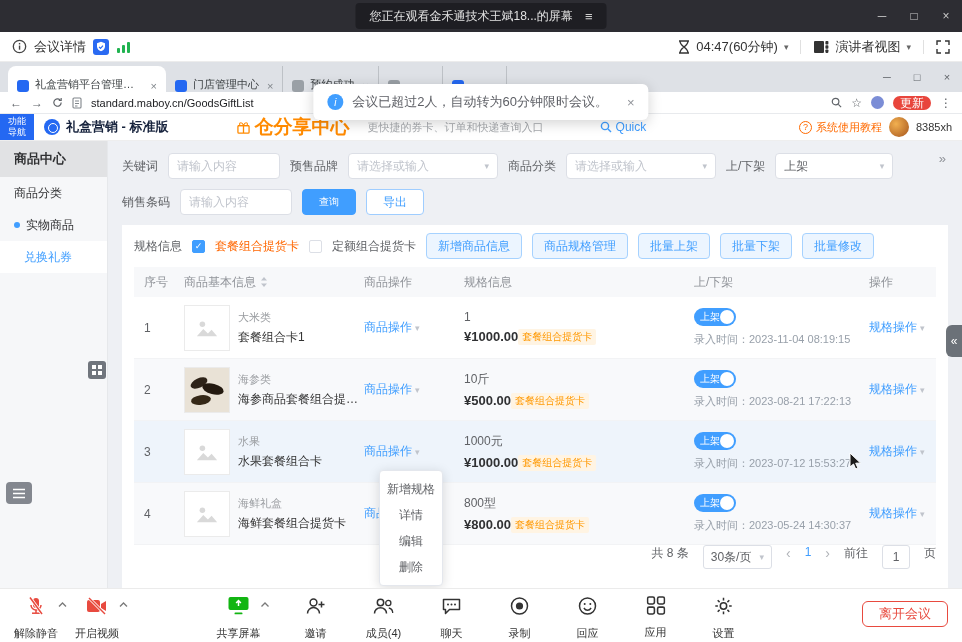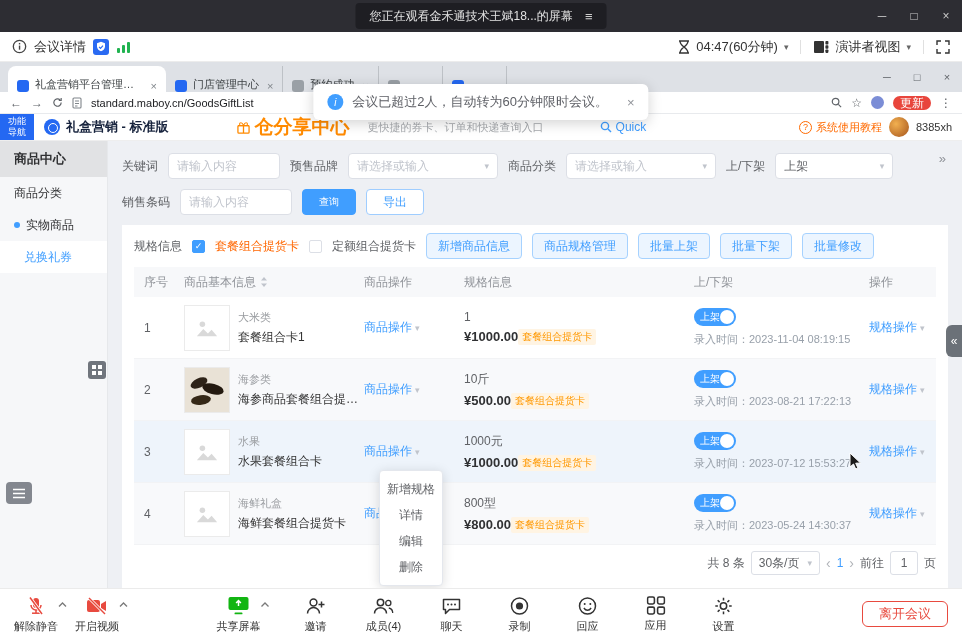--- a/index.html
+++ b/index.html
@@ -103,42 +103,42 @@
 .pname{font-size:12px;color:#333;margin-top:4px;white-space:nowrap;overflow:hidden;text-overflow:ellipsis}
 .link{color:#409eff;font-size:12px;display:inline-flex;align-items:center;gap:3px;cursor:pointer;white-space:nowrap}
 .spec-line{color:#606266}
 .price-line{display:flex;align-items:flex-start;gap:0;margin-top:5px}
 .price{font-weight:bold;color:#303133;font-size:13px}
 .tag{font-size:10px;color:#ff9800;background:#fff4e3;padding:1px 4px;border-radius:2px;white-space:nowrap}
 .toggle{width:42px;height:18px;border-radius:9px;background:#409eff;position:relative;color:#fff;font-size:10px;display:flex;align-items:center;padding-left:6px;cursor:pointer}
 .knob{position:absolute;right:2px;top:2px;width:14px;height:14px;border-radius:50%;background:#fff}
 .time{font-size:11px;color:#98a0aa;margin-top:6px;white-space:nowrap}
 
-.pag{flex:0 0 36px;display:flex;align-items:center;justify-content:flex-end;gap:6px;font-size:12px;color:#606266}
+.pag{flex:0 0 36px;display:flex;align-items:flex-start;justify-content:flex-end;gap:14px;font-size:12px;color:#606266}
 .psel{height:24px;border:1px solid #dcdfe6;border-radius:3px;display:flex;align-items:center;gap:8px;padding:0 7px;cursor:pointer;background:#fff}
 .parrow{color:#b0b3b8;cursor:pointer;font-size:14px}
 .pnum{color:#409eff;cursor:pointer}
 .goto-input{width:28px;height:24px;border:1px solid #dcdfe6;border-radius:3px;text-align:center;font-size:12px;font-family:inherit;color:#606266;outline:none}
 
 .menu{position:absolute;left:257px;top:245px;width:64px;background:#fff;border:1px solid #e4e7ed;border-radius:4px;box-shadow:0 2px 12px rgba(0,0,0,.14);padding:5px 0;z-index:6}
 .menu-item{height:26px;display:flex;align-items:center;justify-content:center;font-size:12px;color:#606266;cursor:pointer}
 
 .toast{position:absolute;top:22px;left:50%;transform:translateX(-50%);background:#fff;border-radius:6px;box-shadow:0 3px 14px rgba(0,0,0,.18);display:flex;align-items:center;gap:9px;padding:9px 14px;font-size:13px;color:#5e6066;z-index:10;white-space:nowrap}
 .toast-i{width:16px;height:16px;border-radius:50%;background:#409eff;color:#fff;font-size:10px;font-style:italic;display:flex;align-items:center;justify-content:center;flex:0 0 auto}
 .toast-x{color:#909399;cursor:pointer;margin-left:10px;font-size:13px}
 
 .right-handle{position:absolute;right:0;top:263px;width:16px;height:32px;background:rgba(84,90,98,.85);border-radius:6px 0 0 6px;color:#fff;display:flex;align-items:center;justify-content:center;font-size:12px;cursor:pointer;z-index:5}
 .tool-grid{position:absolute;left:88px;top:299px;width:18px;height:18px;background:#70757d;border-radius:3px;display:flex;align-items:center;justify-content:center;cursor:pointer;z-index:5}
 .tool-list{position:absolute;left:6px;top:420px;width:26px;height:22px;background:rgba(120,125,133,.92);border-radius:4px;display:flex;align-items:center;justify-content:center;cursor:pointer;z-index:5}
 
 
 .bottom-bar{flex:0 0 54px;background:#fff;border-top:1px solid #ebebeb;position:relative}
 .bb-left{position:absolute;left:14px;top:7px;display:flex;gap:8px}
 .bb-center{position:absolute;left:50%;transform:translateX(-50%);top:7px;display:flex;gap:24px}
-.ctl{display:flex;flex-direction:column;align-items:center;gap:3px;font-size:11px;color:#333;cursor:pointer;min-width:44px}
+.ctl{display:flex;flex-direction:column;align-items:center;gap:10px;font-size:11px;color:#333;cursor:pointer;min-width:44px}
 .ctl-wrap{display:flex;align-items:flex-start}
 .ctl-caret{margin-top:6px;cursor:pointer}
 .leave-btn{position:absolute;right:14px;top:12px;height:26px;border:1px solid #e84a3f;color:#e84a3f;background:#fff;border-radius:6px;font-size:13px;padding:0 16px;cursor:pointer;font-family:inherit}
 
 .cursor{position:absolute;left:849px;top:452px;z-index:50;pointer-events:none}
 </style>
 </head>
 <body>
 
 <div class="app">

